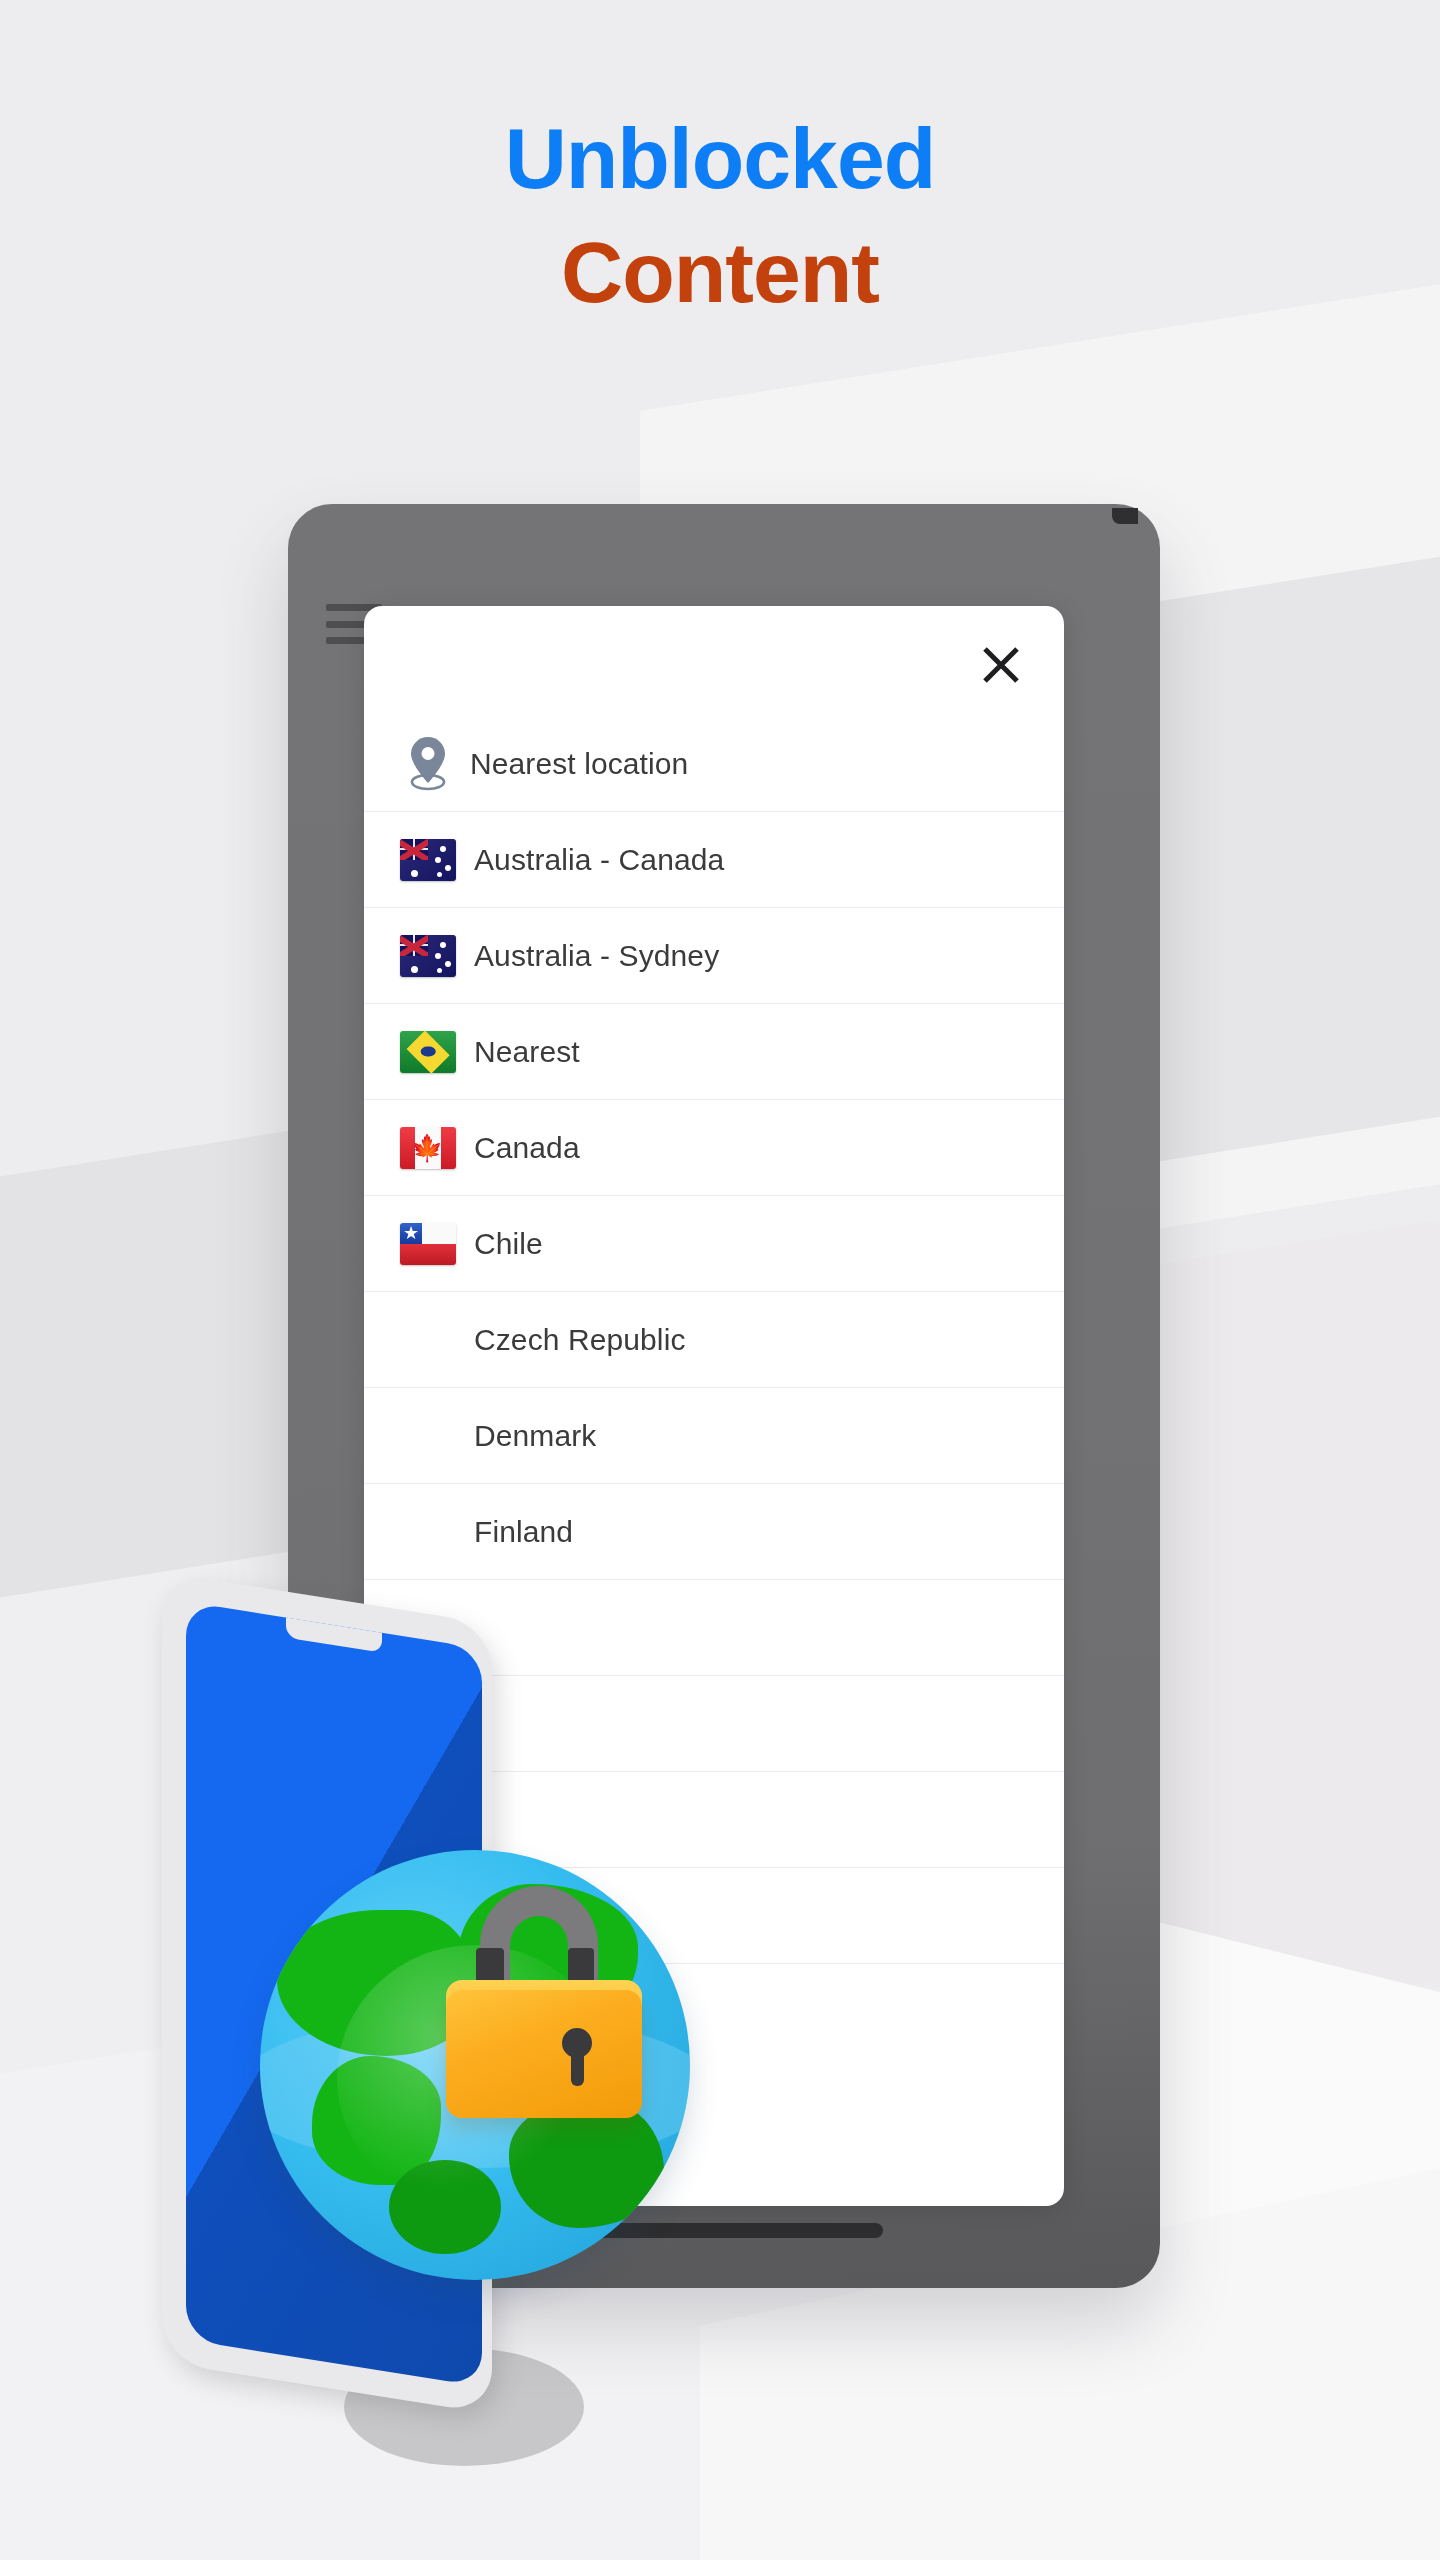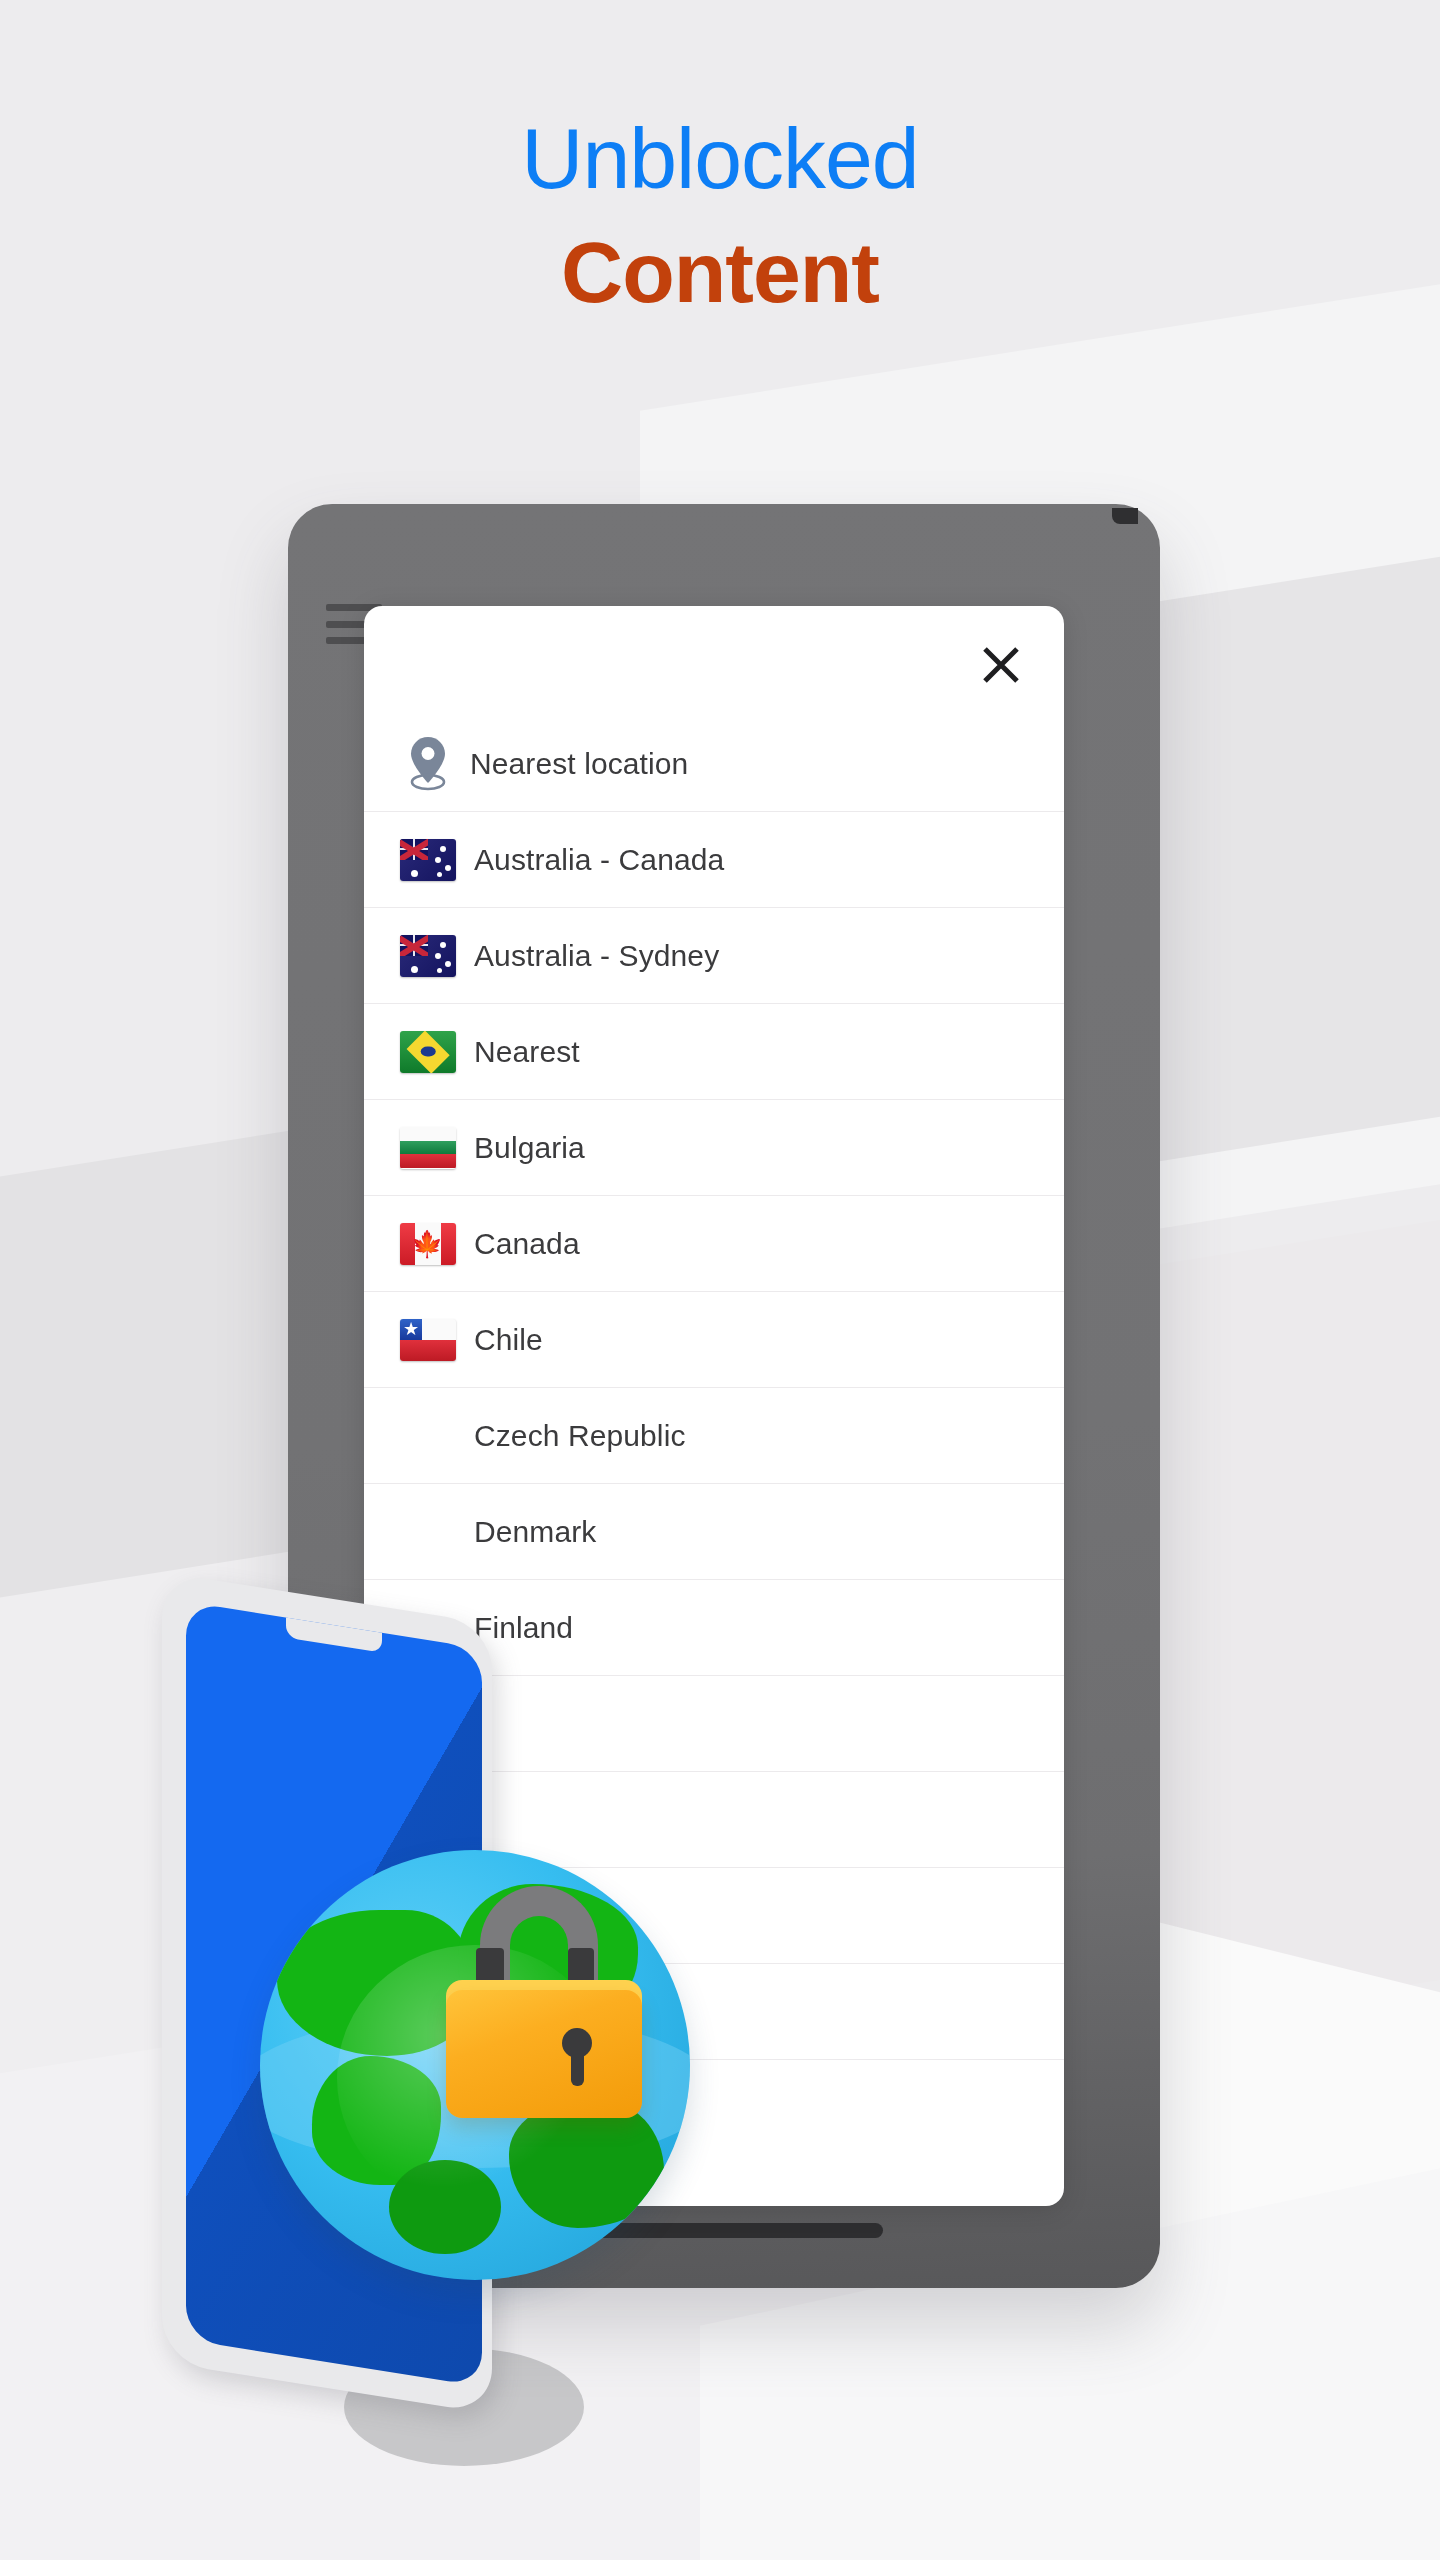--- a/index.html
+++ b/index.html
@@ -54,21 +54,21 @@
     background: #efeef0;
     transform: skewY(-9deg);
   }
 
   
   #headline {
     position: absolute; top: 115px; left: 0; width: 1440px;
     text-align: center; z-index: 6;
   }
   #headline .l1 {
-    display: block; font-size: 86px; font-weight: 400;
+    display: block; font-size: 86px; font-weight: 700;
     letter-spacing: -1px; line-height: 1.0;
   }
   #headline .l2 {
     display: block; font-size: 86px; font-weight: 700;
     letter-spacing: -1px; line-height: 1.0; margin-top: 28px;
   }
 
   
   #phone {
     position: absolute; left: 288px; top: 504px;
@@ -377,28 +377,20 @@
 
 
     <div class="loc-row">
       <span class="flag f-br">
         <span class="dia"></span>
           <span class="orb"></span>
       </span>
       <span class="label">Nearest</span>
     </div>
 
-    <div class="loc-row">
-      <span class="flag f-bg">
-        <span class="fl-row r1"></span>
-          <span class="fl-row r2"></span>
-          <span class="fl-row r3"></span>
-      </span>
-      <span class="label">Bulgaria</span>
-    </div>
 
     <div class="loc-row">
       <span class="flag f-ca">
         <span class="fl-col c1"></span>
           <span class="fl-col c2"></span>
         <span class="leaf">🍁</span>
       </span>
       <span class="label">Canada</span>
     </div>
 

